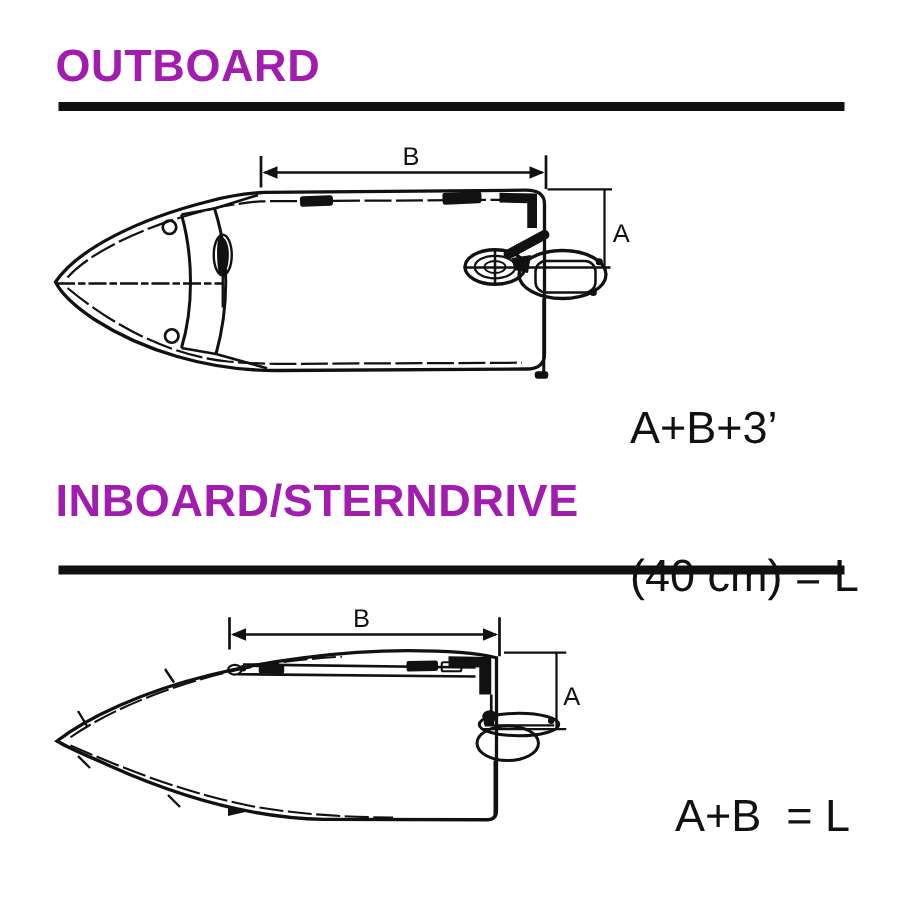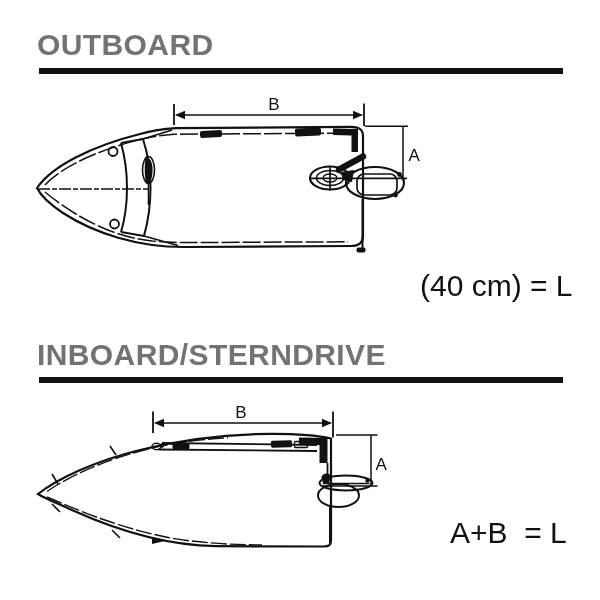--- a/index.html
+++ b/index.html
@@ -4,47 +4,48 @@
 <style>
   html,body{margin:0;padding:0;}
   body{
     width:600px;height:600px;position:relative;overflow:hidden;
     background:#ffffff;color:#111111;
     font-family:"Liberation Sans","DejaVu Sans",sans-serif;
   }
   .abs{position:absolute;}
   .heading{
     font-weight:700;font-size:30px;line-height:1;letter-spacing:.4px;
-    white-space:nowrap;color:#737373;
+    white-space:nowrap;color:#a21caf;
   }
   .rule{height:6px;background:#111;}
   .formula{
     font-size:30px;line-height:33px;white-space:pre;color:#111;
   }
   svg.diagram{position:absolute;left:0;top:0;}
   svg .ln{stroke:#111;fill:none;}
   svg .fill{fill:#111;stroke:none;}
   svg text.dimlabel{
     font-family:"Liberation Sans","DejaVu Sans",sans-serif;
     font-size:17px;fill:#111;
   }
 </style>
 </head>
 <body>
 
 <div class="abs heading" style="left:37px;top:30px;">OUTBOARD</div>
 <div class="abs rule" style="left:39px;top:68px;width:524px;"></div>
 
-<div class="abs heading" style="left:37px;top:340px;">INBOARD/STERNDRIVE</div>
+<div class="abs heading" style="left:37px;top:320px;">INBOARD/STERNDRIVE</div>
 <div class="abs rule" style="left:39px;top:377px;width:524px;"></div>
 
 <div class="abs formula" style="left:420px;top:203px;">
+  <div>A+B+3’</div>
   <div>(40 cm) = L</div>
 </div>
-<div class="abs formula" style="left:450px;top:516px;">A+B  = L</div>
+<div class="abs formula" style="left:450px;top:528px;">A+B  = L</div>
 
 <svg class="diagram" width="600" height="600" viewBox="0 0 600 600">
 
   <g>
 
     <path class="ln" stroke-width="2.2" d="M37 188 C52 166 92 146 140 134 C153 130.5 164 129 176 128.2 L350 126.8
          Q363 126.5 363 136 L363 236 Q363 246 351 246 L186 247
          C138 247.5 94 233 63 213 C51 205 41 196 37 188 Z"></path>
 
     <path class="ln" stroke-width="1.5" stroke-dasharray="18 3" d="M45 185 C60 168 97 150 142 139 C153 136.5 164 135 174 134.2 L347 133.2"></path>

